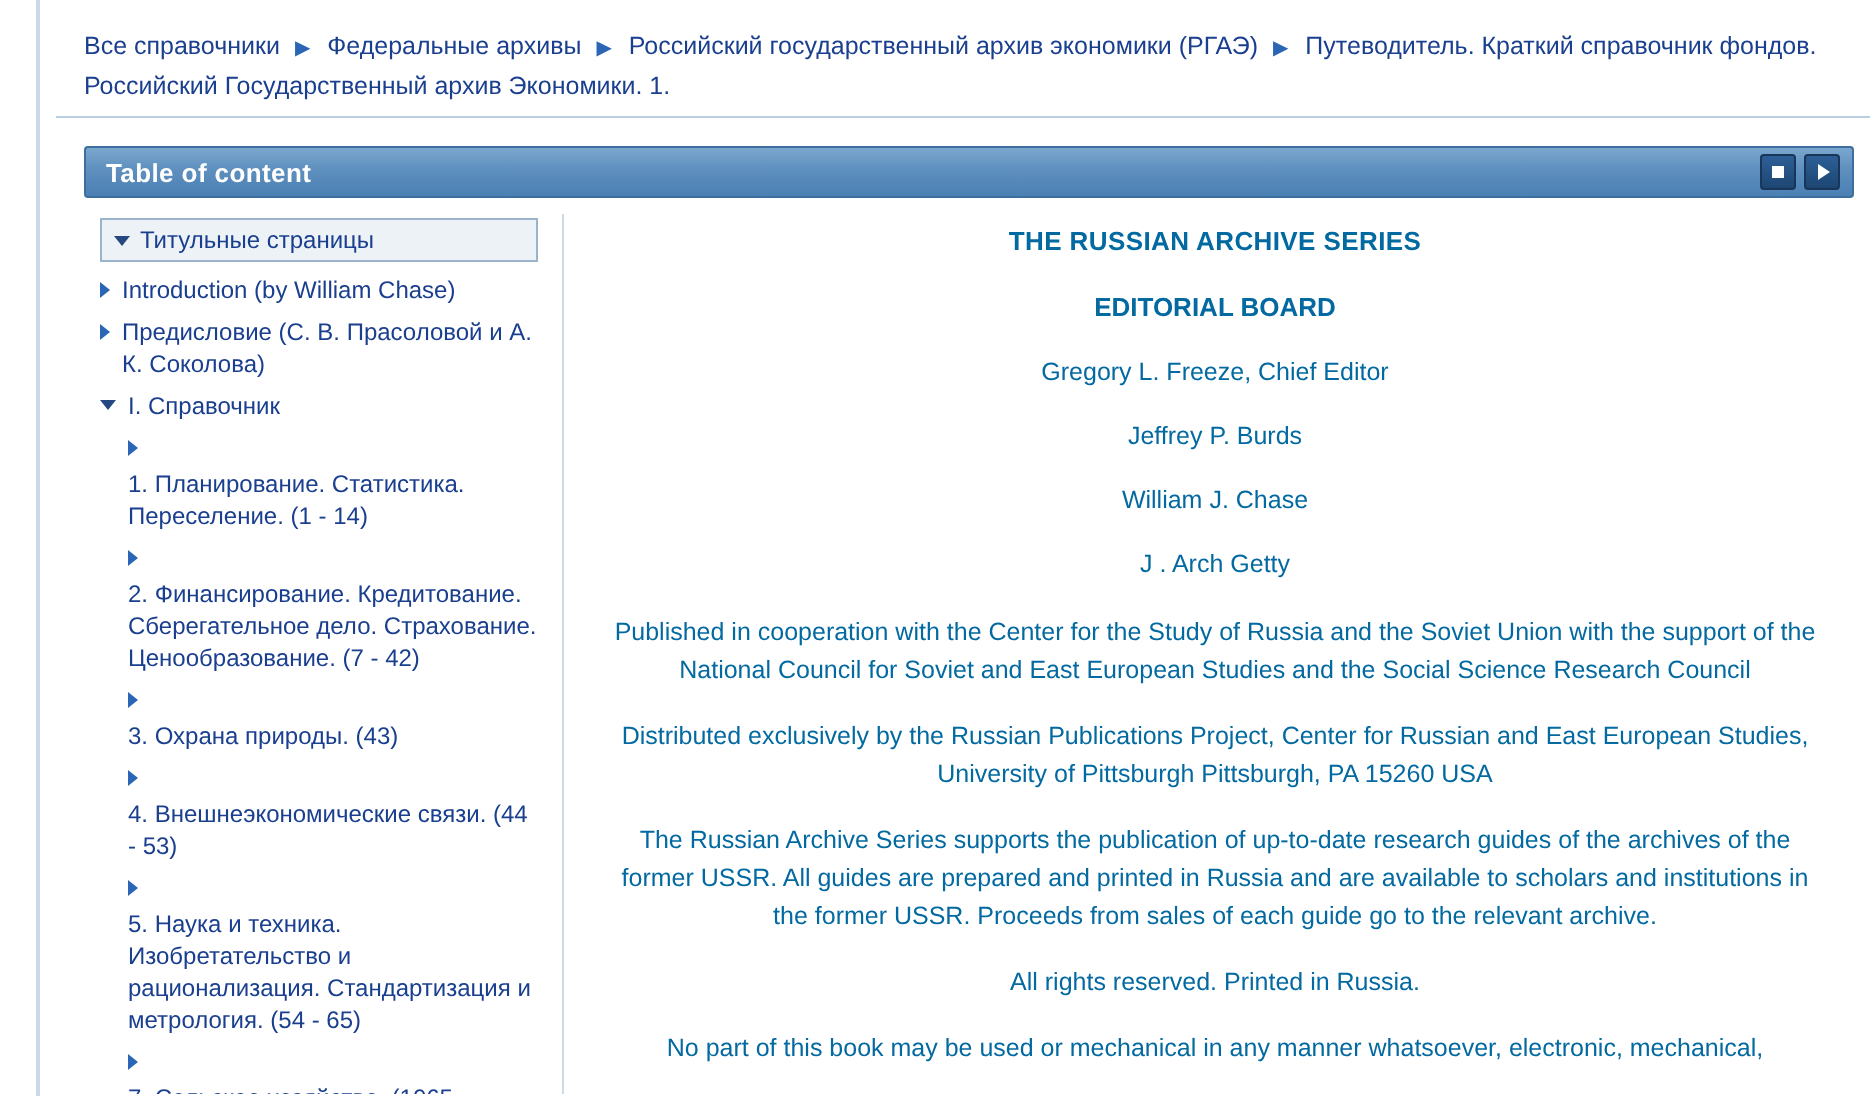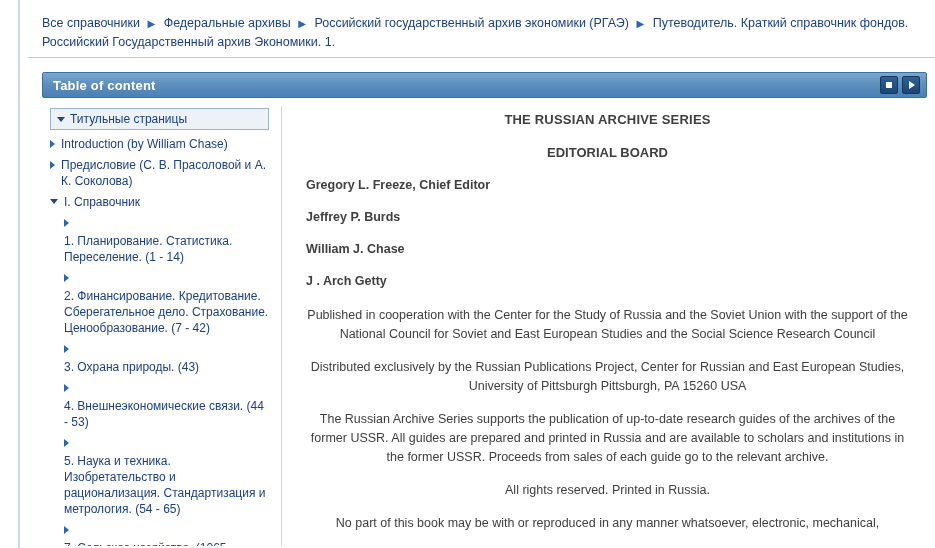--- a/index.html
+++ b/index.html
@@ -148,21 +148,21 @@
   .lvl1 { margin-left: 8px; }
   .lvl2 { margin-left: 22px; flex-direction: column; }
   .group-head .tri-down { margin-top: 5px; }
 
   
   .doc {
     flex: 1;
     padding: 0 18px 0 24px;
     box-sizing: border-box;
     overflow: hidden;
-    color: #404040;
+    color: #0369a1;
   }
   .doc p {
     margin: 0 0 14px 0;
     line-height: 19px;
     font-size: 12.5px;
     text-align: center;
   }
   .t-heading {
     font-weight: bold;
     font-size: 13px;
@@ -170,23 +170,23 @@
     margin: 6px 0 18px 0;
     letter-spacing: .2px;
   }
   .t-sub {
     font-weight: bold;
     font-size: 13px;
     text-align: center;
     margin: 0 0 18px 0;
   }
   .t-name {
-    font-weight: bold;
+    font-weight: normal;
     font-size: 12.5px;
-    text-align: left;
+    text-align: center;
     margin: 0 0 18px 0;
   }
   .t-para {
     text-align: center;
     margin: 0 0 14px 0;
   }
 </style>
 </head>
 <body>
 
@@ -272,16 +272,16 @@
       <div class="t-heading">THE RUSSIAN ARCHIVE SERIES</div>
       <div class="t-sub">EDITORIAL BOARD</div>
       <div class="t-name">Gregory L. Freeze, Chief Editor</div>
       <div class="t-name">Jeffrey P. Burds</div>
       <div class="t-name">William J. Chase</div>
       <div class="t-name">J . Arch Getty</div>
       <p class="t-para">Published in cooperation with the Center for the Study of Russia and the Soviet Union with the support of the National Council for Soviet and East European Studies and the Social Science Research Council</p>
       <p class="t-para">Distributed exclusively by the Russian Publications Project, Center for Russian and East European Studies, University of Pittsburgh Pittsburgh, PA 15260 USA</p>
       <p class="t-para">The Russian Archive Series supports the publication of up-to-date research guides of the archives of the former USSR. All guides are prepared and printed in Russia and are available to scholars and institutions in the former USSR. Proceeds from sales of each guide go to the relevant archive.</p>
       <p class="t-para">All rights reserved. Printed in Russia.</p>
-      <p class="t-para">No part of this book may be with or reproduced in any manner whatsoever, electronic, mechanical,</p>
+      <p class="t-para">No part of this book may be used or mechanical in any manner whatsoever, electronic, mechanical,</p>
     </div>
   </div>
 </div>
 
 </body></html>

